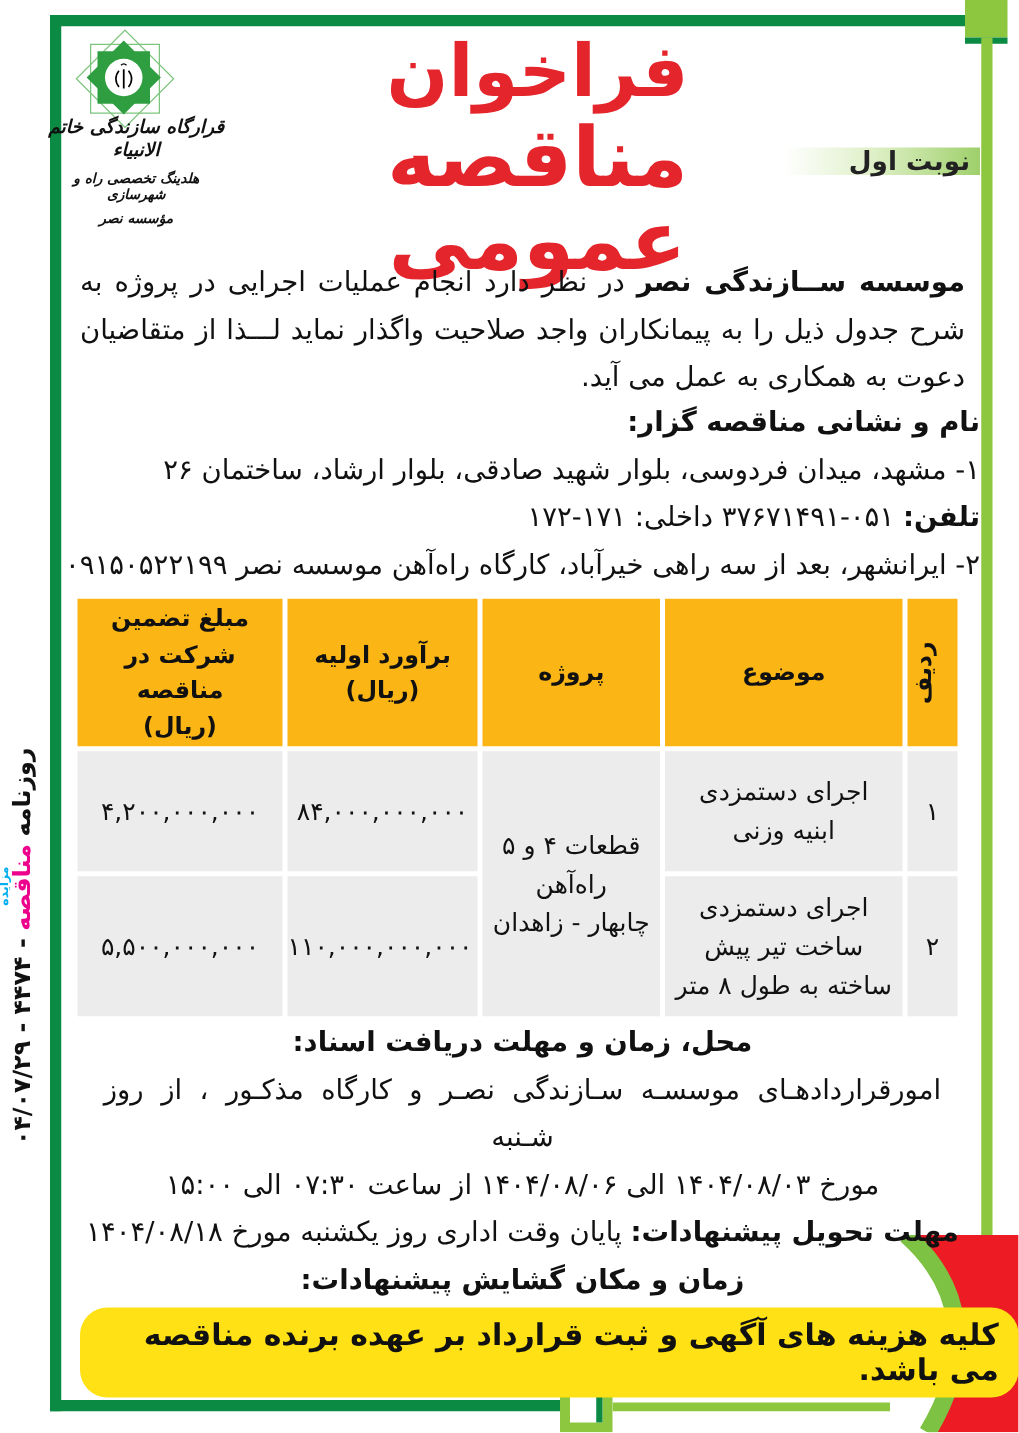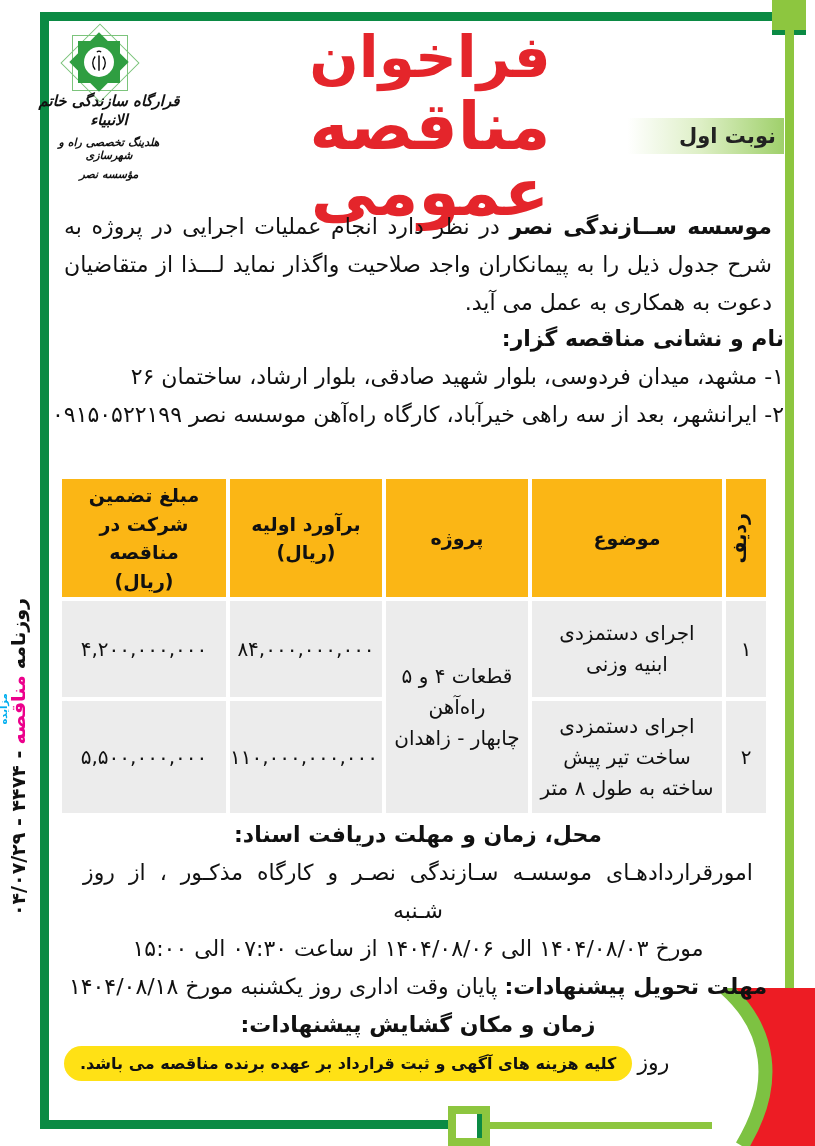--- a/index.html
+++ b/index.html
@@ -39,21 +39,21 @@
           font-style:italic;line-height:1.25;}
   .callig .l1{font-size:15px;font-weight:bold;}
   .callig .l2{font-size:11px;font-weight:bold;margin-top:6px;}
   .callig .l3{font-size:11px;font-weight:bold;margin-top:5px;}
 
   
   .title{position:absolute;left:205px;top:28px;width:450px;text-align:center;direction:rtl;
          color:#e4252b;font-weight:bold;line-height:1.0;}
   .title .t1{font-size:58px;}
   .title .t2{font-size:66px;margin-top:8px;}
-  .badge{position:absolute;left:600px;width:184px;height:36px;direction:rtl;
+  .badge{position:absolute;left:600px;width:184px;height:22px;direction:rtl;
          display:flex;align-items:center;padding-right:8px;box-sizing:border-box;
          font-size:21px;font-weight:bold;color:#222;
          background:linear-gradient(270deg,#9fd06b 0%,#ddefc5 45%,#ffffff 85%);}
   .badge.b1{top:118px;}
   .badge.b2{top:158px;}
 
   
   .content{position:absolute;left:52px;top:196px;width:732px;direction:rtl;
            font-size:22px;line-height:38px;text-align:right;}
   .content p.just{text-align:justify;margin:12px;}
@@ -72,22 +72,22 @@
   .col-est{width:152px;} .col-gar{width:164px;}
   .vert{display:inline-block;transform:rotate(-90deg);white-space:nowrap;}
   .row1 td{height:88px;} .row2 td{height:104px;}
   td.num{font-size:19px;}
 
   
   .docs{position:absolute;left:52px;top:816px;width:732px;direction:rtl;
         font-size:22px;line-height:38px;text-align:center;}
   .docs .spread{word-spacing:7px;}
   .notice{position:absolute;left:64px;top:1046px;direction:rtl;background:#ffe115;
-          border-radius:22px;padding:8px 16px;font-size:16px;font-weight:bold;
-          display:inline-block;text-align:center;}
+          border-radius:22px;padding:8px 16px;font-size:24px;font-weight:bold;
+          display:inline-block;}
 </style>
 </head>
 <body>
 
 <div class="page">
 
   <div class="bar" style="left:40px;top:12px;width:737px;height:9px;"></div>
   <div class="bar" style="left:40px;top:12px;width:9px;height:1117px;"></div>
   <div class="bar" style="left:40px;top:1120px;width:408px;height:9px;"></div>
   <div class="bar-light" style="left:490px;top:1122px;width:222px;height:7px;"></div>
@@ -140,20 +140,21 @@
 
   <div class="badge b1">نوبت اول</div>
 
   <div class="content">
     <p class="just"><span class="h-bold">موسسه ســازندگی نصر</span><span> در نظر دارد انجام عملیات اجرایی در پروژه به شرح جدول ذیل را به پیمانکاران واجد صلاحیت واگذار نماید لـــذا از متقاضیان دعوت به همکاری به عمل می آید.</span></p>
   </div>
 
   <div class="contact">
     <div class="h-bold">نام و نشانی مناقصه گزار:</div>
     <div>۱- مشهد، میدان فردوسی، بلوار شهید صادقی، بلوار ارشاد، ساختمان ۲۶</div>
+    <div><span class="h-bold">تلفن:</span><span> ۰۵۱-۳۷۶۷۱۴۹۱ داخلی: ۱۷۱-۱۷۲</span></div>
     <div>۲- ایرانشهر، بعد از سه راهی خیرآباد، کارگاه راه‌آهن موسسه نصر ۰۹۱۵۰۵۲۲۱۹۹</div>
   </div>
 
   <table class="tender">
     <colgroup>
       <col class="col-no">
         <col class="col-sub">
         <col class="col-prj">
         <col class="col-est">
         <col class="col-gar">

